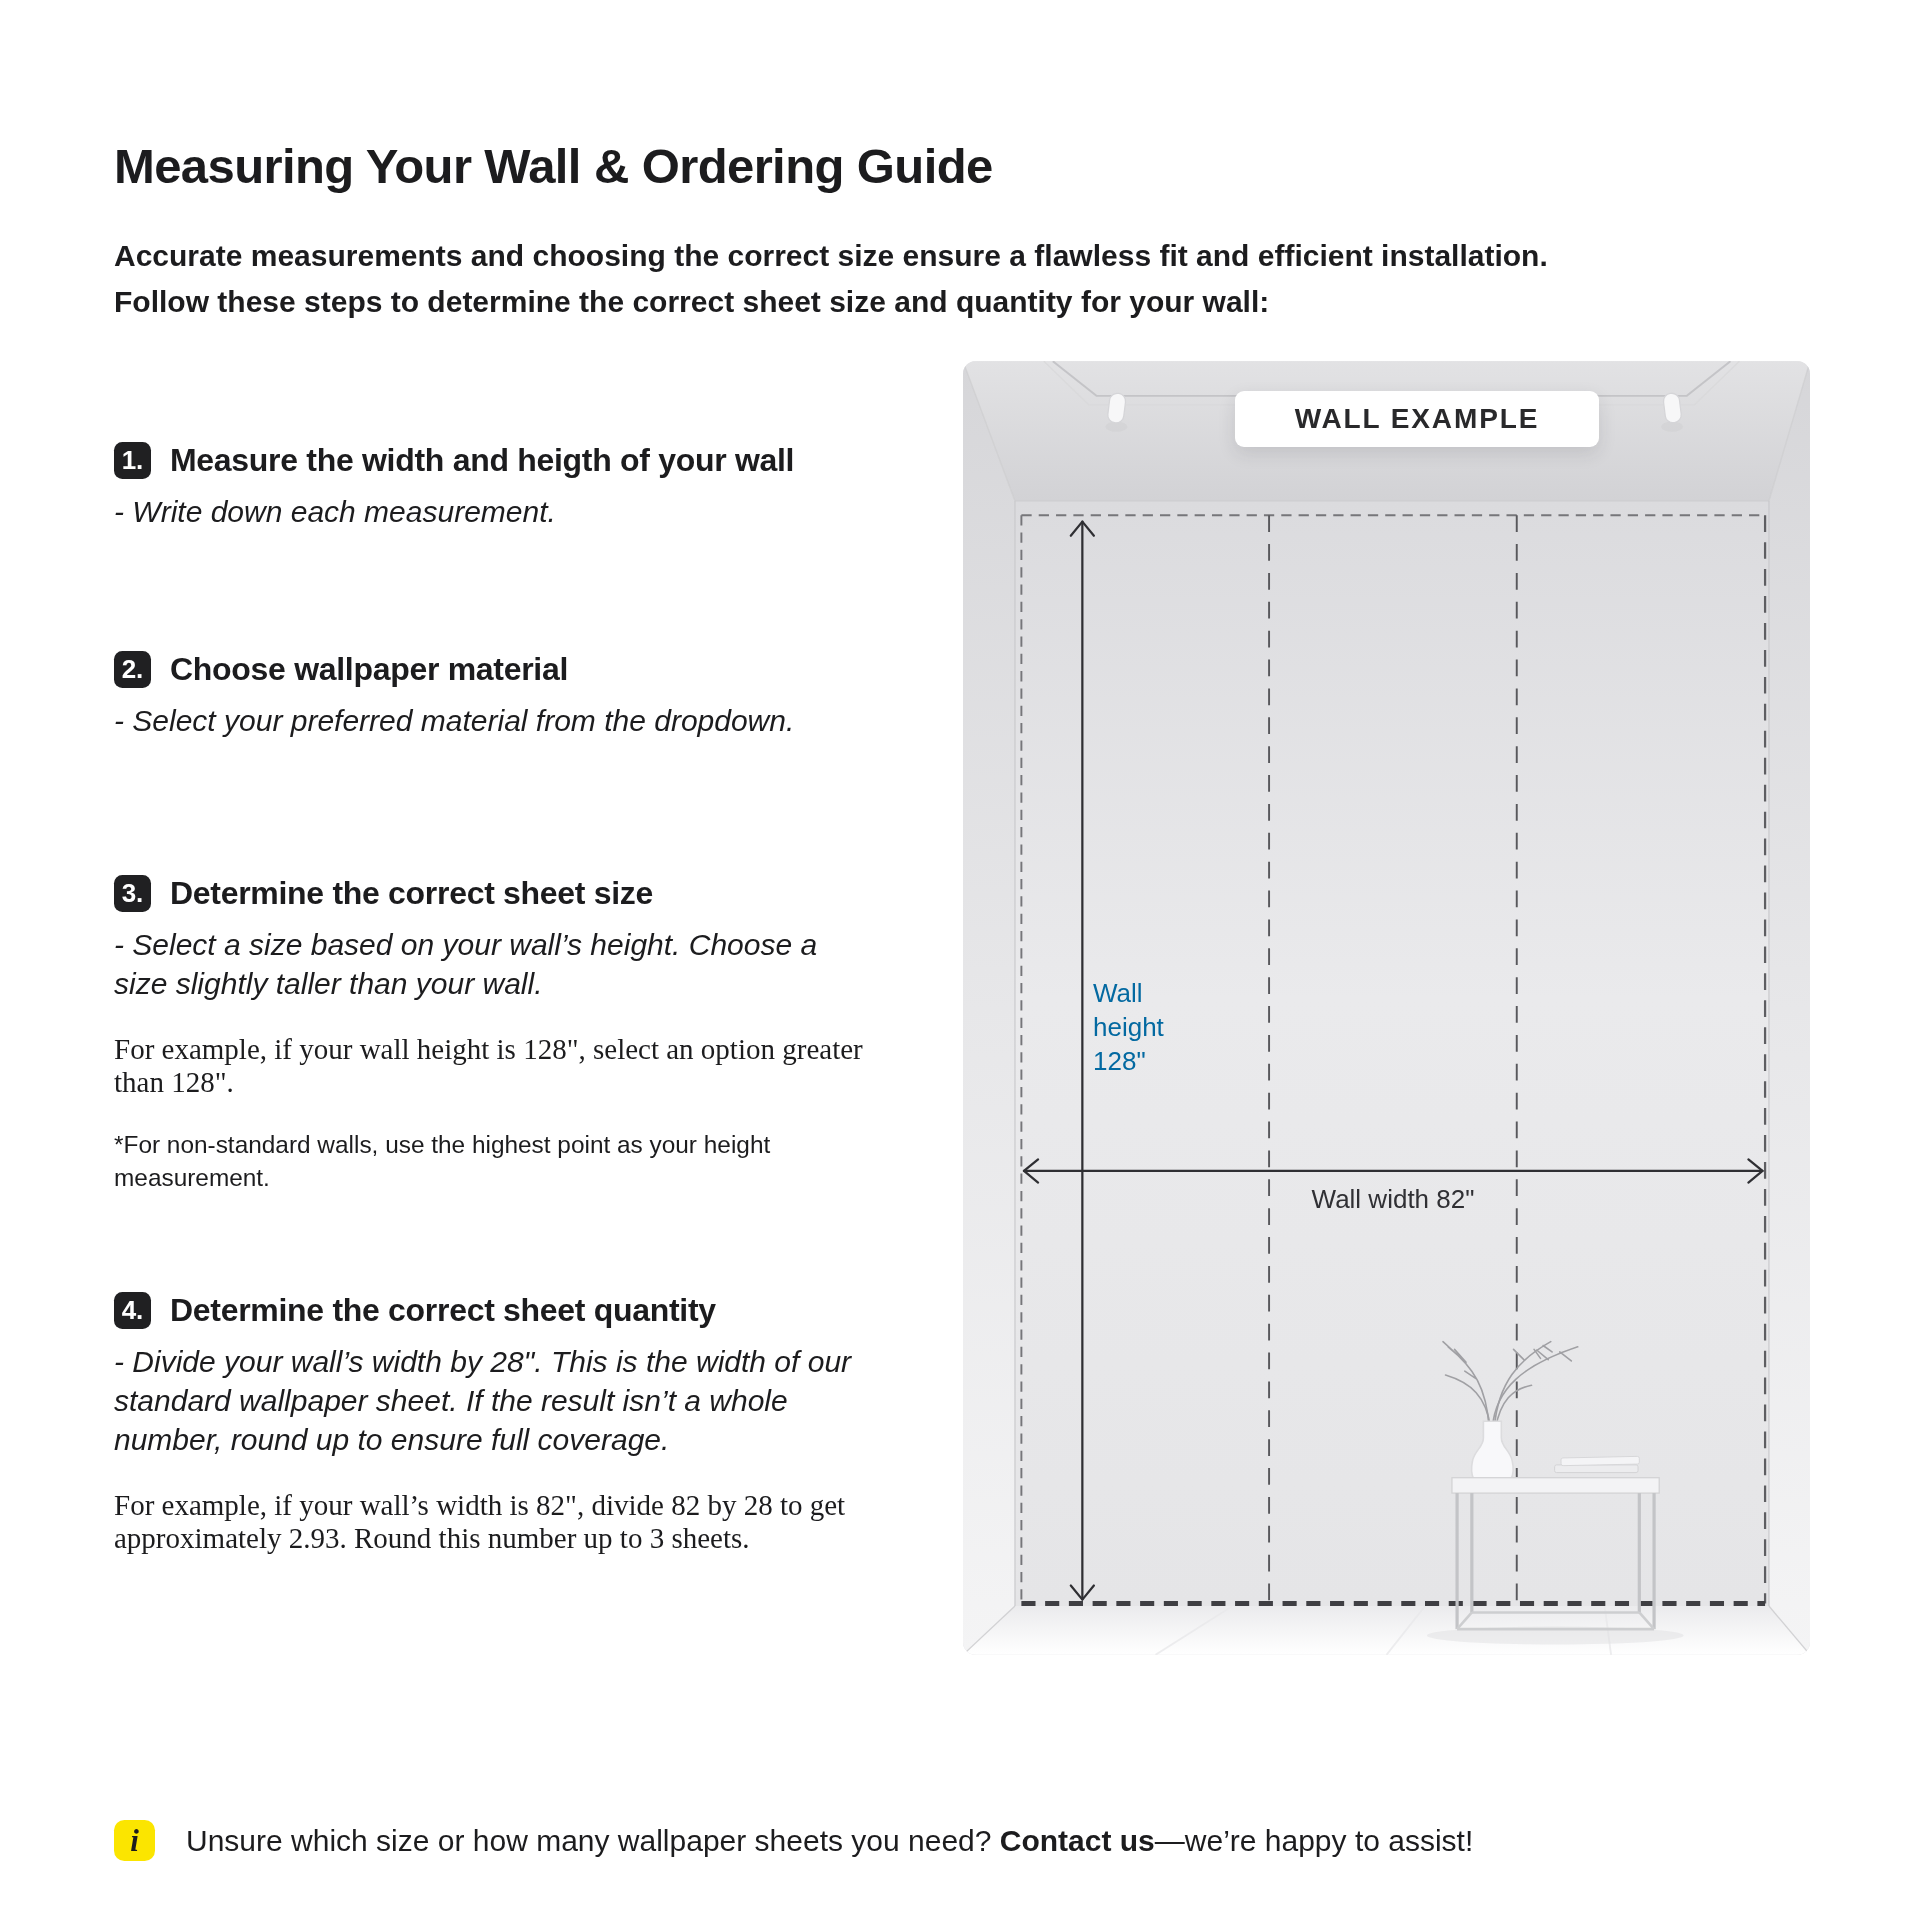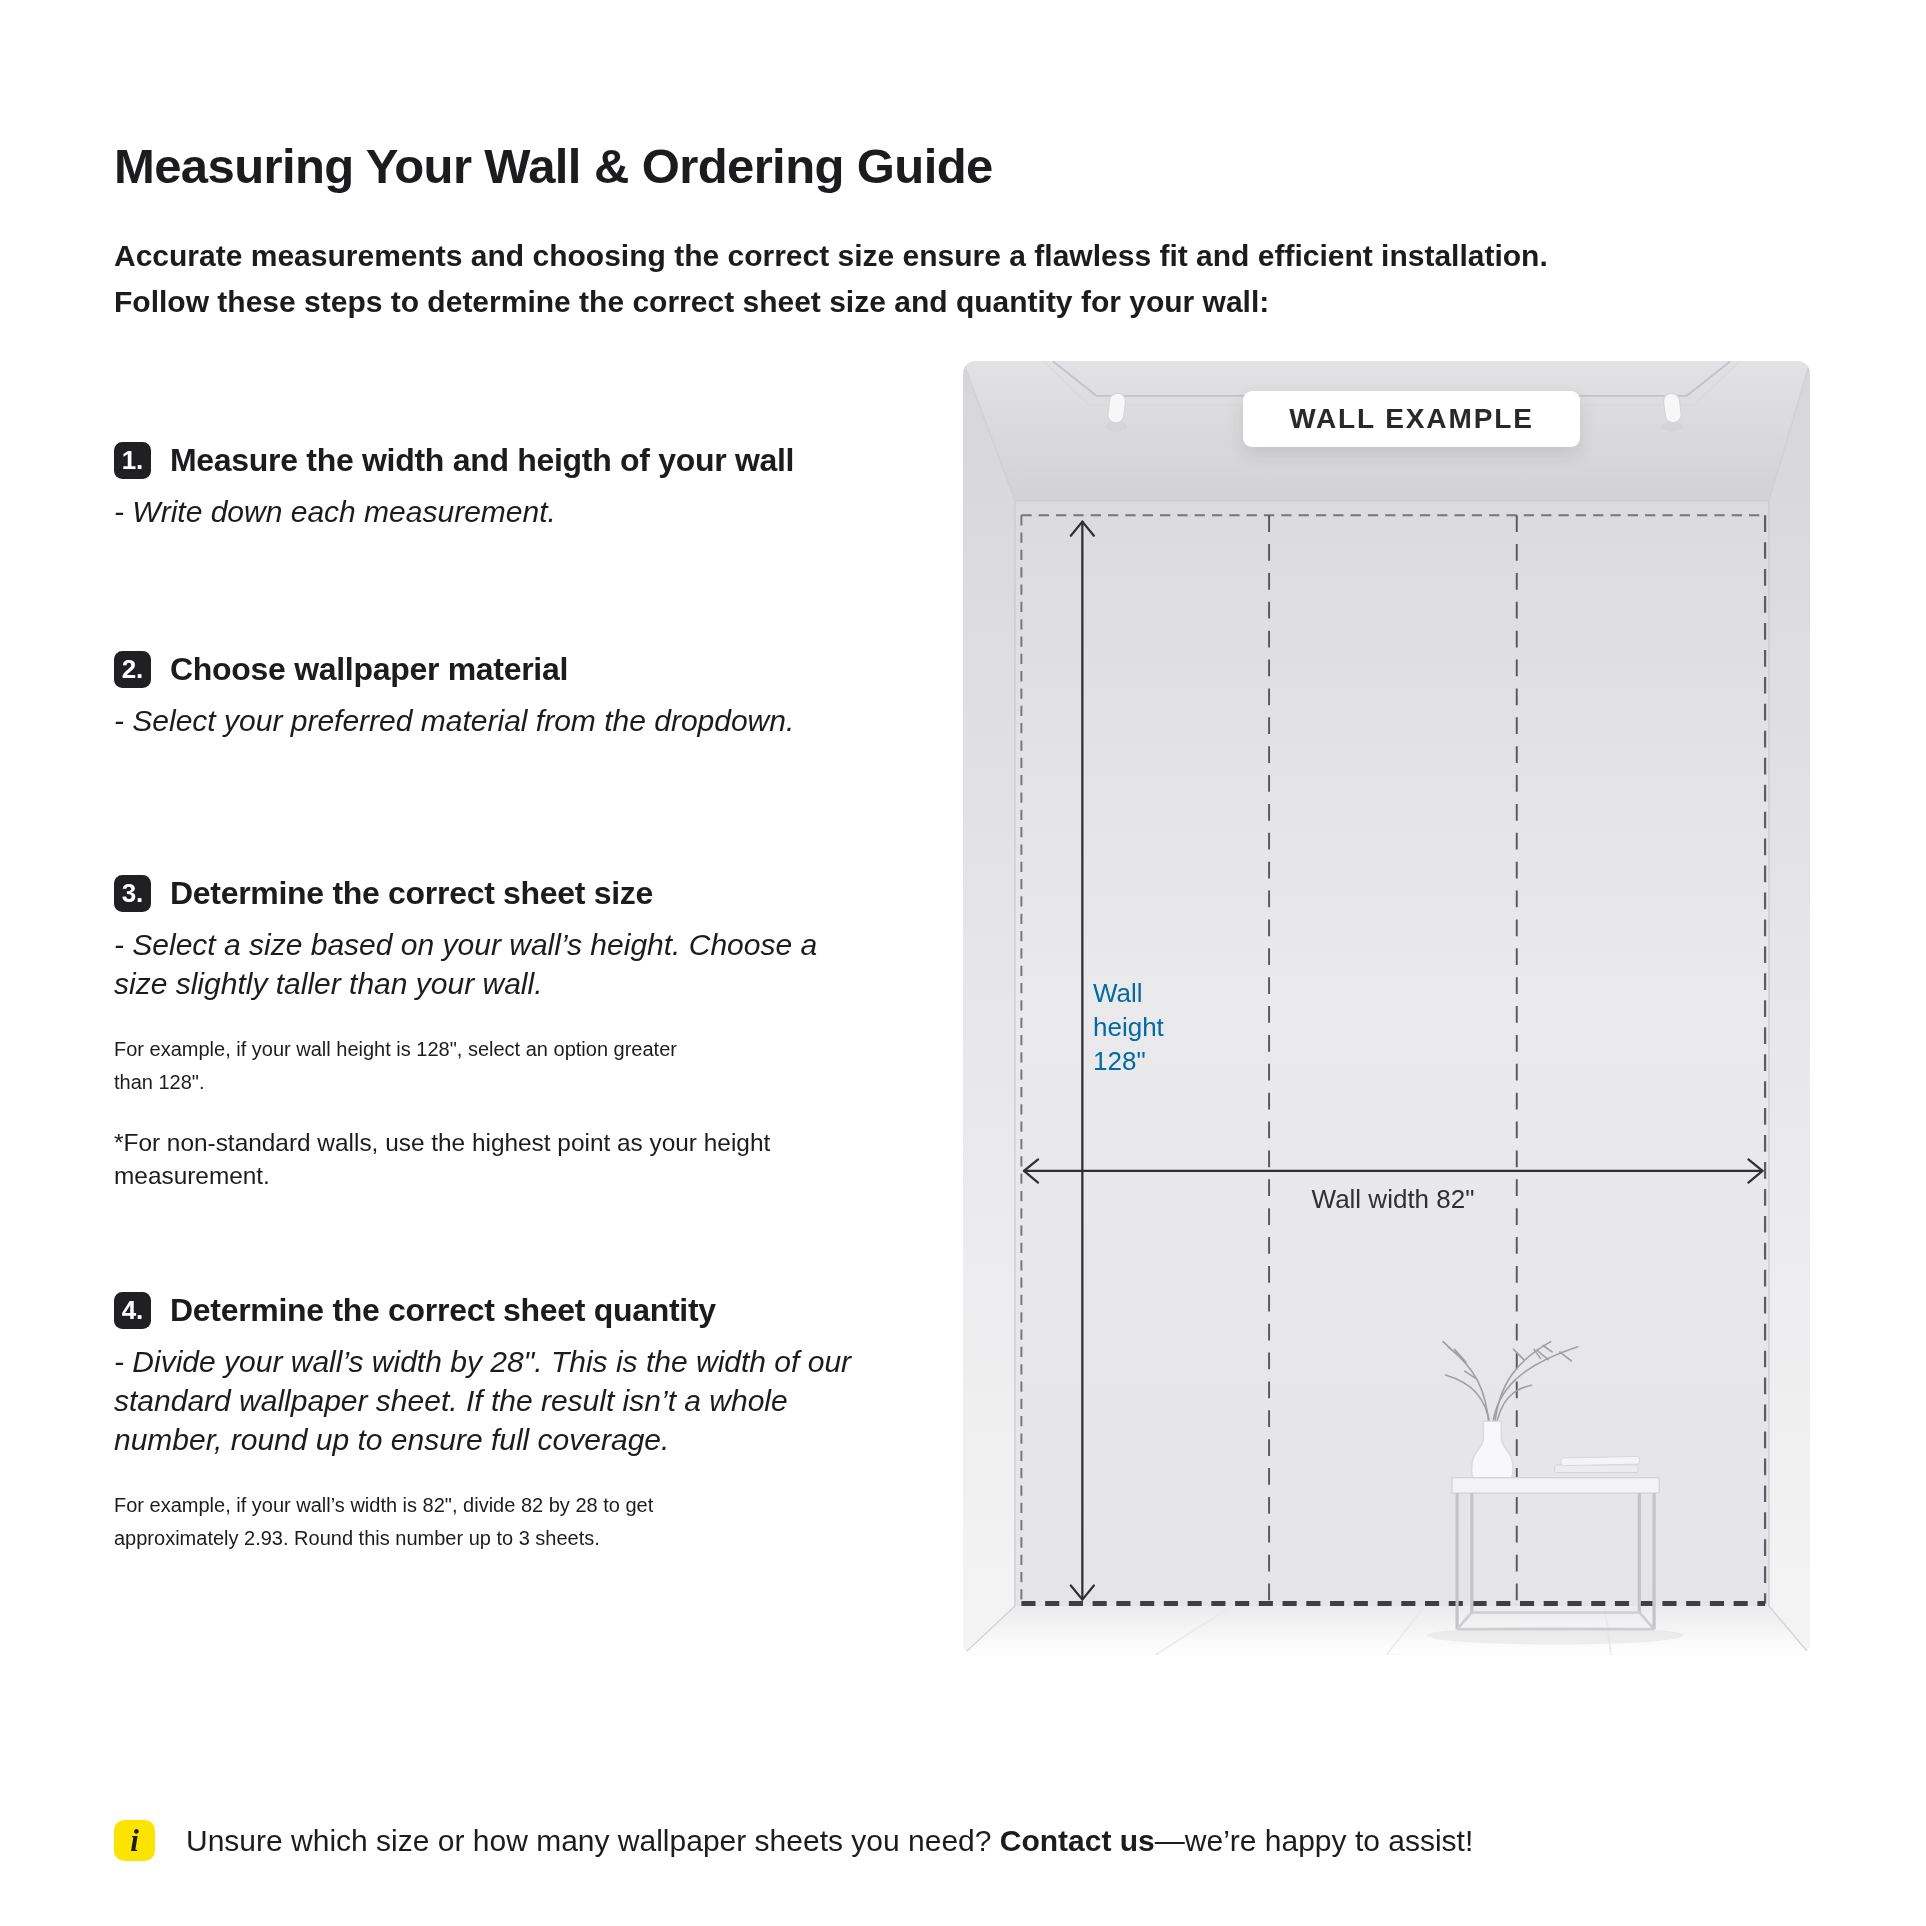--- a/index.html
+++ b/index.html
@@ -11,27 +11,27 @@
   #page-title{left:114px;top:98px;font-size:49px;font-weight:700;letter-spacing:-0.6px;white-space:nowrap;}
   #intro-text{left:114px;top:193px;font-size:30px;font-weight:700;line-height:46px;white-space:pre-line;}
 
   .step{position:absolute;left:114px;width:835px;}
   #step-1{top:402px;} #step-2{top:611px;} #step-3{top:835px;} #step-4{top:1252px;}
   .step-head{display:flex;align-items:center;gap:19px;}
   .num-badge{width:37px;height:37px;border-radius:8.3px;background:#202022;color:#ffffff;
              font-size:26px;font-weight:700;display:flex;align-items:center;justify-content:center;flex:0 0 auto;}
   .step-heading{font-size:32px;font-weight:700;letter-spacing:-0.3px;white-space:nowrap;}
   .step-body{margin-top:13px;font-size:30px;line-height:39px;white-space:pre-line;font-style:italic;}
-  .step-example{margin-top:9px;font-size:20px;line-height:33px;white-space:pre-line;}
+  .step-example{margin-top:9px;font-size:29px;line-height:33px;white-space:pre-line;font-family:Liberation Serif, serif;}
   .step-note{margin-top:27px;font-size:24.4px;line-height:33px;white-space:pre-line;}
 
   
   #figure{left:963px;top:361px;width:847px;height:1294px;border-radius:13px;overflow:hidden;background:#e8e8ea;}
   #figure svg{position:absolute;left:0;top:0;width:100%;height:100%;display:block;}
-  #wall-badge{position:absolute;left:280px;top:29.5px;width:337px;height:56px;background:#ffffff;border-radius:9px;
+  #wall-badge{position:absolute;left:272px;top:29.5px;width:364px;height:56px;background:#ffffff;border-radius:9px;
               box-shadow:0 6.4px 18px rgba(40,40,50,.12);display:flex;align-items:center;justify-content:center;
               font-size:28px;font-weight:700;letter-spacing:1.9px;color:#29292b;white-space:nowrap;}
   #height-label{position:absolute;left:130px;top:615px;font-size:26px;line-height:34px;color:#0369a1;white-space:pre-line;}
   #width-label{position:absolute;left:430px;top:823px;transform:translateX(-50%);font-size:26px;color:#303034;white-space:nowrap;}
 
   
   #footer-note{left:114px;top:1780px;display:flex;align-items:center;gap:31px;}
   #info-badge{width:41px;height:41px;border-radius:10.3px;background:#fbe500;flex:0 0 auto;
               display:flex;align-items:center;justify-content:center;
               font-family:"Liberation Serif","DejaVu Serif",serif;font-style:italic;font-weight:700;font-size:31px;color:#1c1c1e;}

